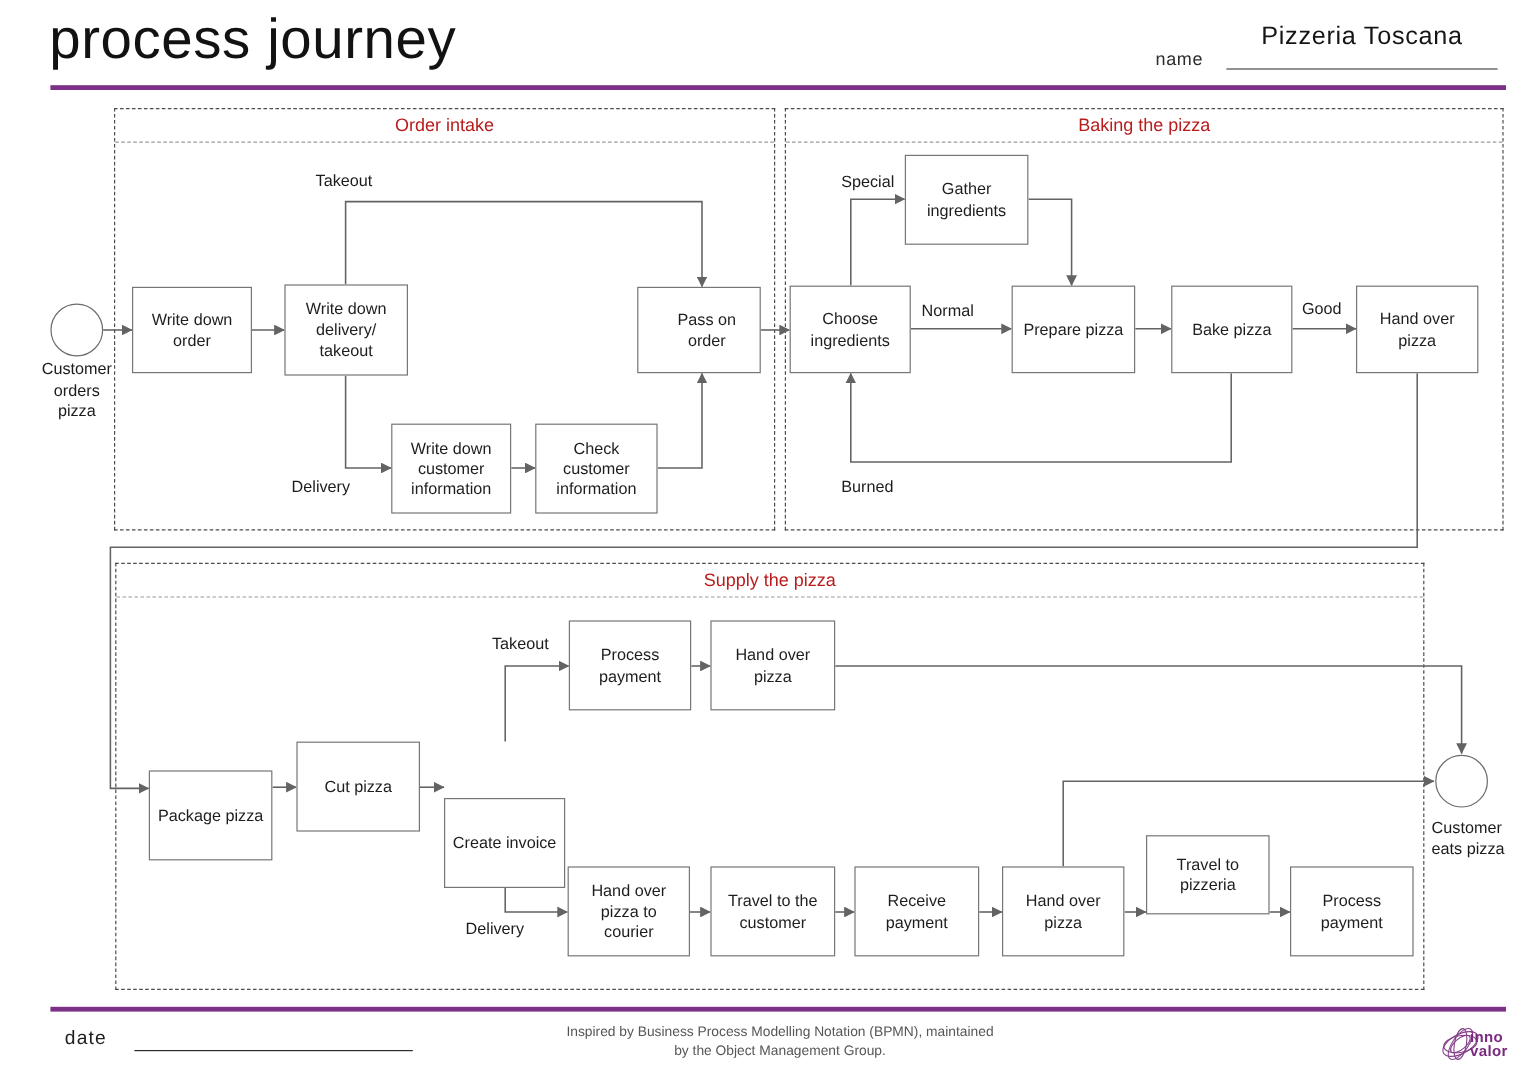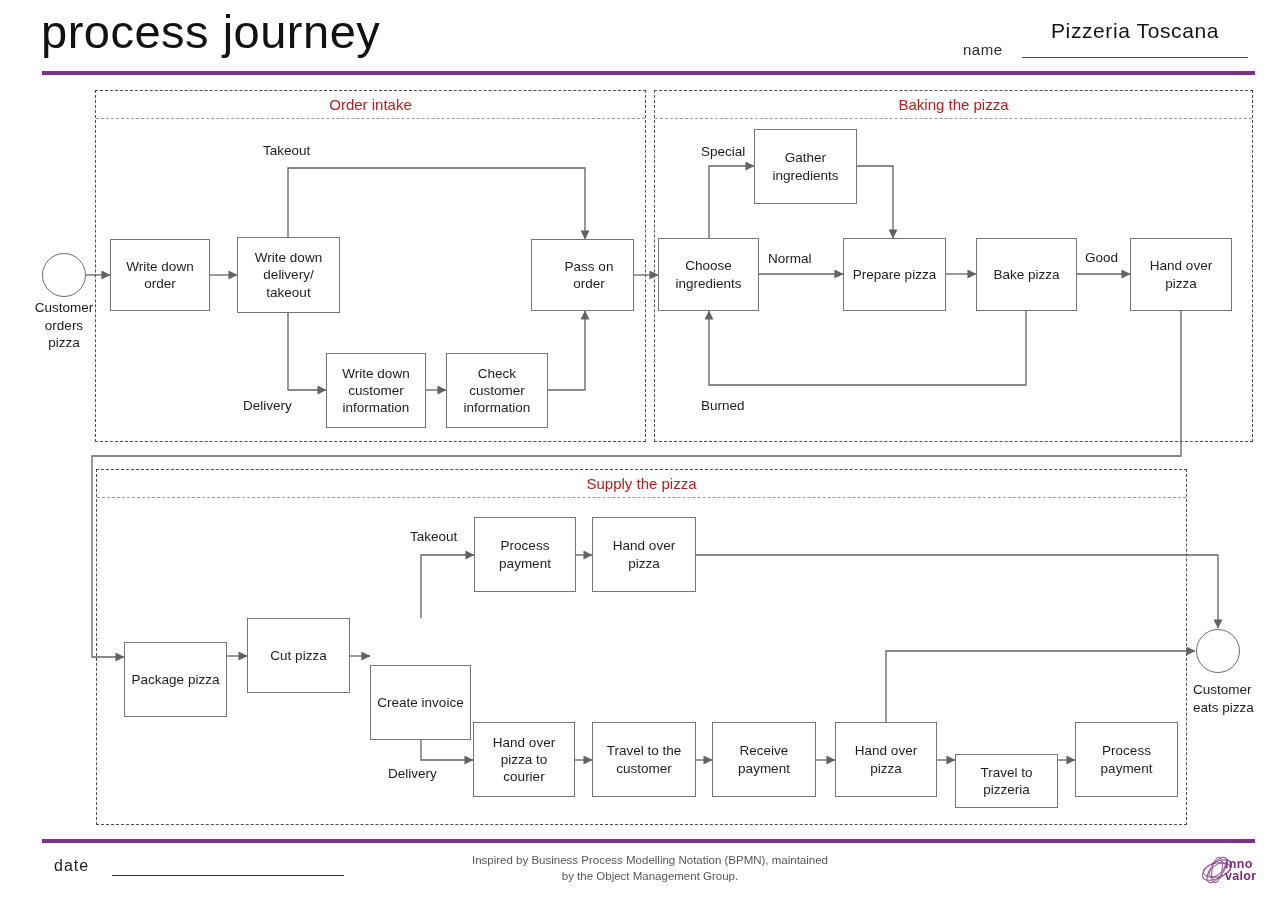--- a/index.html
+++ b/index.html
@@ -116,21 +116,21 @@
 pizza</div>
       <div class="node" style="left: 473px; top: 722px; width: 102px; height: 75px;">Hand over
 pizza to
 courier</div>
       <div class="node" style="left: 592px; top: 722px; width: 104px; height: 75px;">Travel to the
 customer</div>
       <div class="node" style="left: 712px; top: 722px; width: 104px; height: 75px;">Receive
 payment</div>
       <div class="node" style="left: 835px; top: 722px; width: 102px; height: 75px;">Hand over
 pizza</div>
-      <div class="node" style="left: 955px; top: 754px; width: 103px; height: 54px;">Travel to
+      <div class="node" style="left: 955px; top: 696px; width: 103px; height: 66px;">Travel to
 pizzeria</div>
       <div class="node" style="left: 1075px; top: 722px; width: 103px; height: 75px;">Process
 payment</div>
       <div class="event-circle" style="left: 42px; top: 253px; width: 44px; height: 44px;"></div>
       <div class="event-label" style="top: 299px; left: -11px; width: 150px; text-align: center;">Customer
 orders
 pizza</div>
       <div class="event-circle" style="left: 1196px; top: 629px; width: 44px; height: 44px;"></div>
       <div class="event-label" style="top: 681px; left: 1193px;">Customer
 eats pizza</div>

